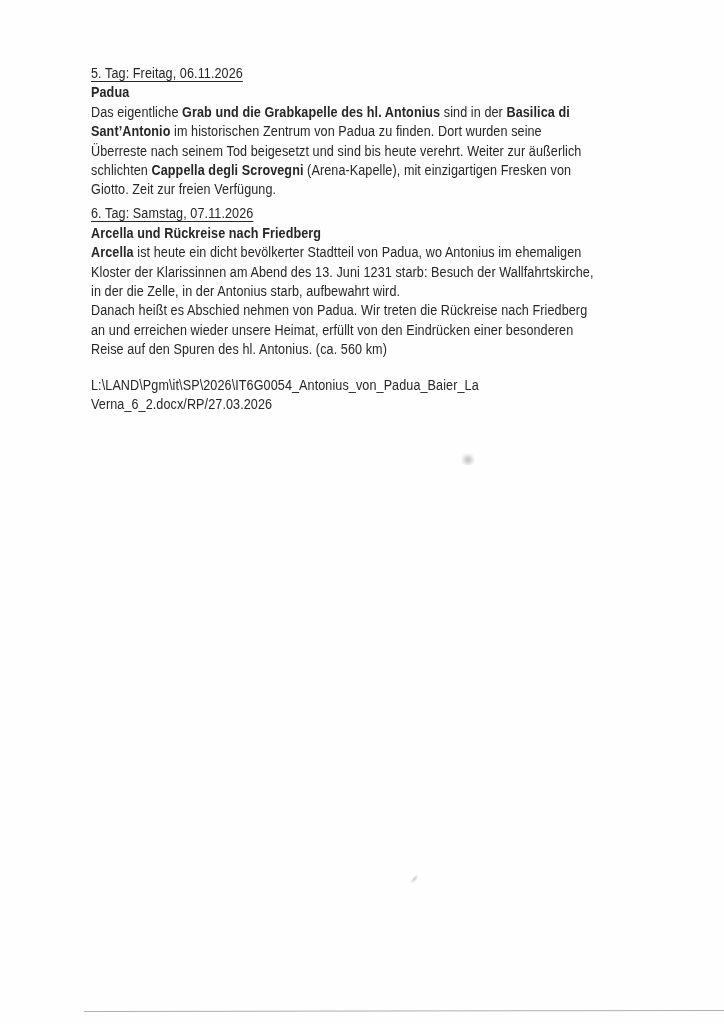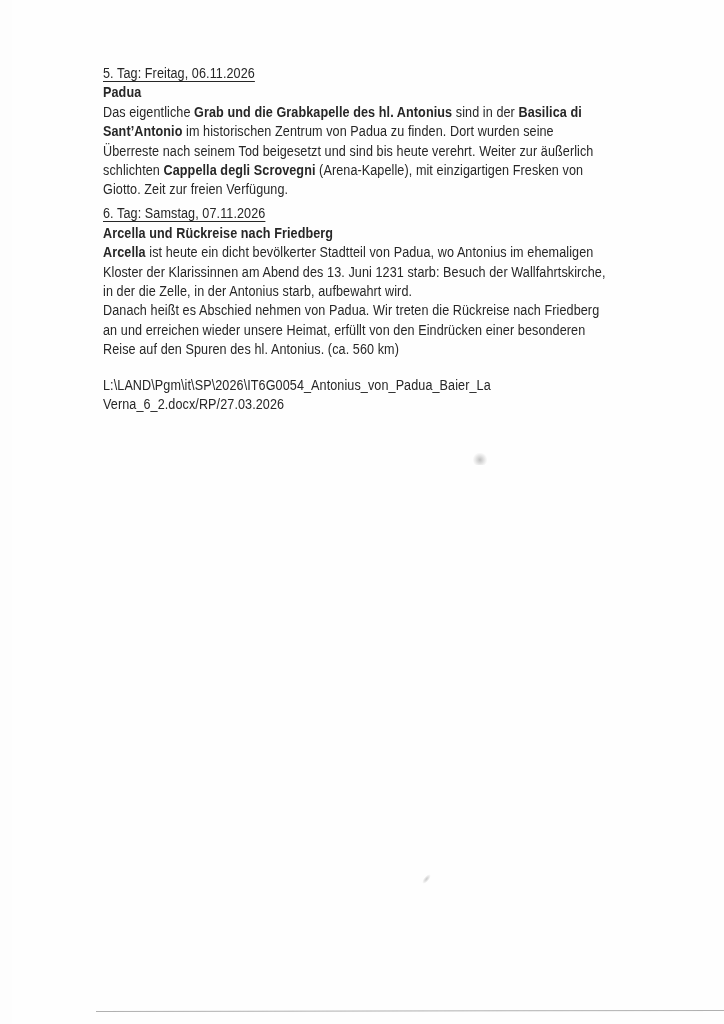--- a/index.html
+++ b/index.html
@@ -71,21 +71,21 @@
     top: 872px;
     width: 11px;
     height: 14px;
     background: radial-gradient(ellipse 30% 55% at 50% 50%, rgba(150,150,150,0.5) 0%, rgba(180,180,180,0.2) 55%, rgba(255,255,255,0) 75%);
     transform: rotate(40deg);
   }
 </style>
 </head>
 <body>
 
-<div class="page" style="background: rgb(254, 254, 254); margin-left: 12px;">
+<div class="page" style="background: rgb(254, 254, 254);">
   <div class="doc" id="doc-content" style="color: rgb(39, 39, 39);">
       <div class="day-section">
         <div class="day-heading">5. Tag: Freitag, 06.11.2026</div>
         <div class="day-subheading">Padua</div>
         <div class="body-line"><span>Das eigentliche </span><span class="b">Grab und die Grabkapelle des hl. Antonius</span><span> sind in der </span><span class="b">Basilica di</span></div>
         <div class="body-line"><span class="b">Sant’Antonio</span><span> im historischen Zentrum von Padua zu finden. Dort wurden seine</span></div>
         <div class="body-line"><span>Überreste nach seinem Tod beigesetzt und sind bis heute verehrt. Weiter zur äußerlich</span></div>
         <div class="body-line"><span>schlichten </span><span class="b">Cappella degli Scrovegni</span><span> (Arena-Kapelle), mit einzigartigen Fresken von</span></div>
         <div class="body-line"><span>Giotto. Zeit zur freien Verfügung.</span></div>
       </div>

